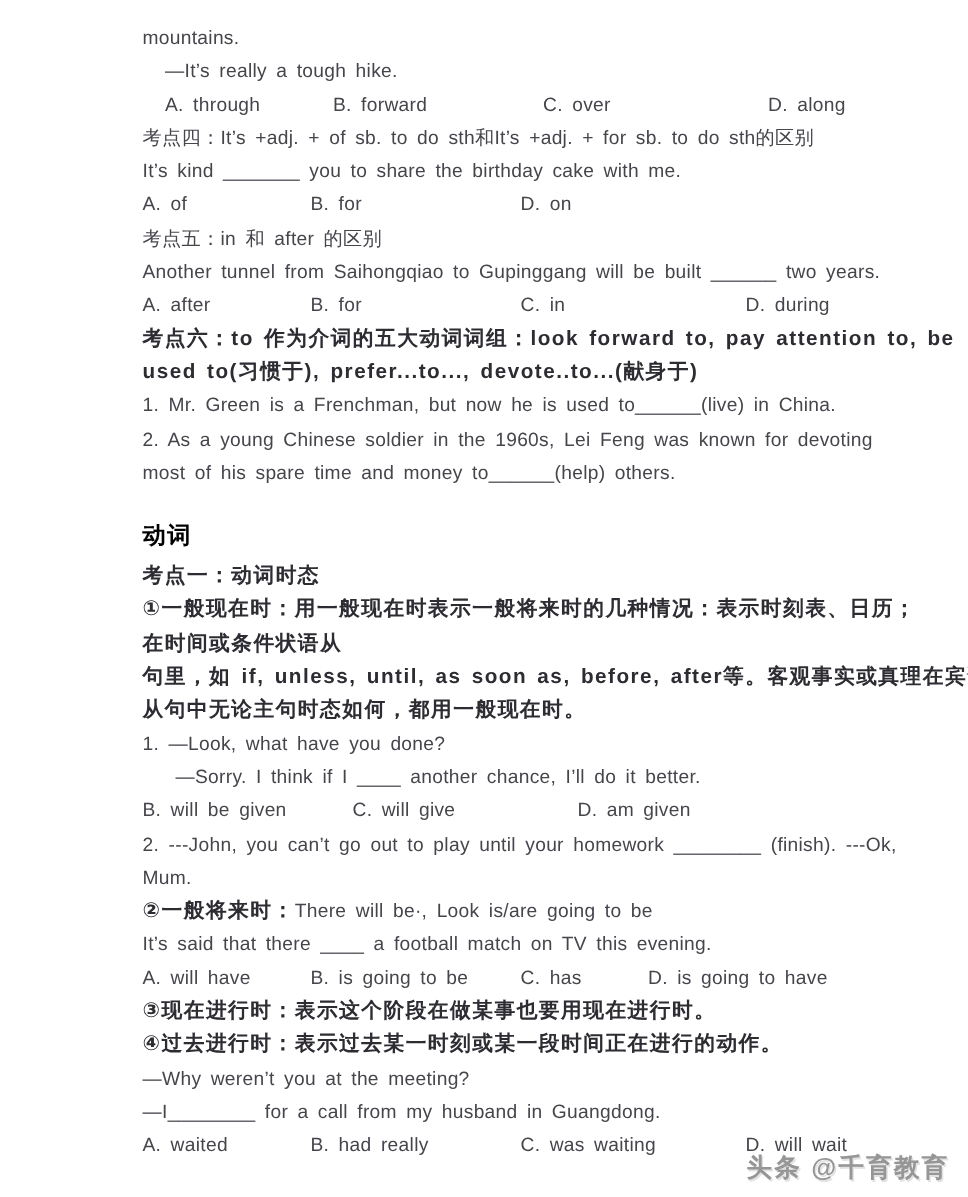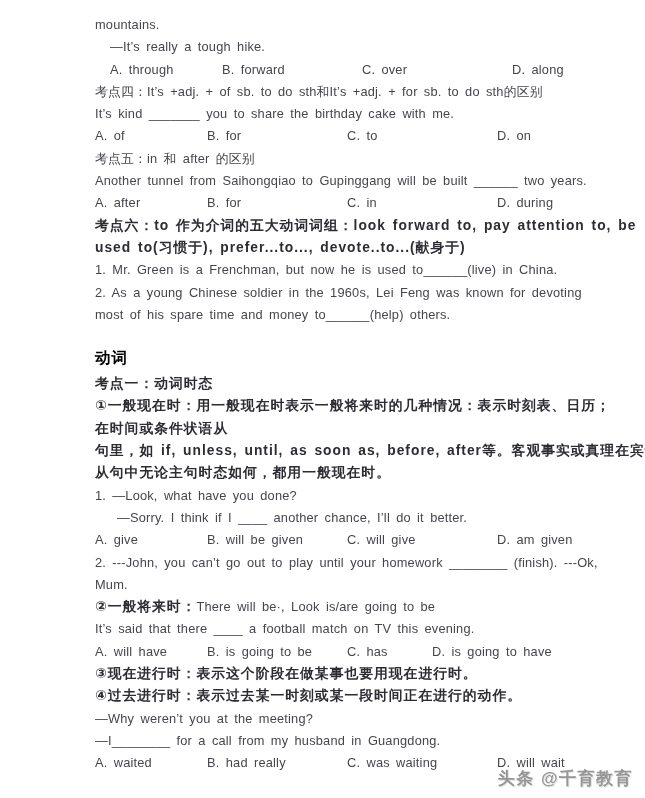--- a/index.html
+++ b/index.html
@@ -50,21 +50,20 @@
     <span class="opt opt-2">C. over</span>
     <span class="opt opt-3">D. along</span>
   </div>
 
   <div class="line">考点四：It’s +adj. + of sb. to do sth和It’s +adj. + for sb. to do sth的区别</div>
   <div class="line">It’s kind _______ you to share the birthday cake with me.</div>
 
   <div class="line options-row">
     <span class="opt opt-0">A. of</span>
     <span class="opt opt-1">B. for</span>
-    <span class="opt opt-2">C. to</span>
     <span class="opt opt-3">D. on</span>
   </div>
 
   <div class="line">考点五：in 和 after 的区别</div>
   <div class="line">Another tunnel from Saihongqiao to Gupinggang will be built ______ two years.</div>
 
   <div class="line options-row">
     <span class="opt opt-0">A. after</span>
     <span class="opt opt-1">B. for</span>
     <span class="opt opt-2">C. in</span>
@@ -81,21 +80,20 @@
 
   <div class="line bold">考点一：动词时态</div>
   <div class="line bold">①一般现在时：用一般现在时表示一般将来时的几种情况：表示时刻表、日历；</div>
   <div class="line bold">在时间或条件状语从</div>
   <div class="line bold">句里，如 if, unless, until, as soon as, before, after等。客观事实或真理在宾语</div>
   <div class="line bold">从句中无论主句时态如何，都用一般现在时。</div>
   <div class="line">1. —Look, what have you done?</div>
   <div class="line indent-2">—Sorry. I think if I ____ another chance, I’ll do it better.</div>
 
   <div class="line options-row">
-    <span class="opt opt-0">A. give</span>
     <span class="opt opt-1">B. will be given</span>
     <span class="opt opt-2">C. will give</span>
     <span class="opt opt-3">D. am given</span>
   </div>
 
   <div class="line">2. ---John, you can’t go out to play until your homework ________ (finish). ---Ok,</div>
   <div class="line">Mum.</div>
 
   <div class="line mixed">
     <span class="prefix">②一般将来时：</span><span class="rest">There will be·, Look is/are going to be</span>

